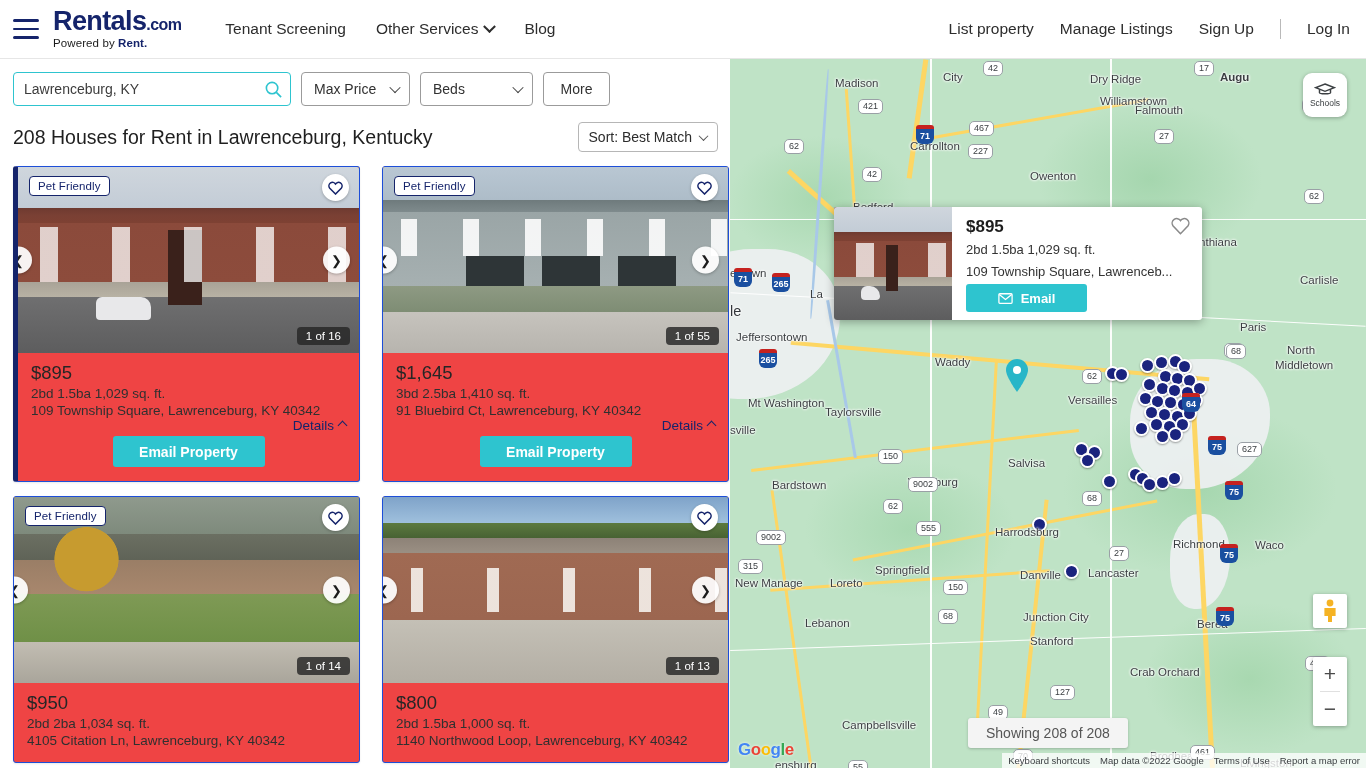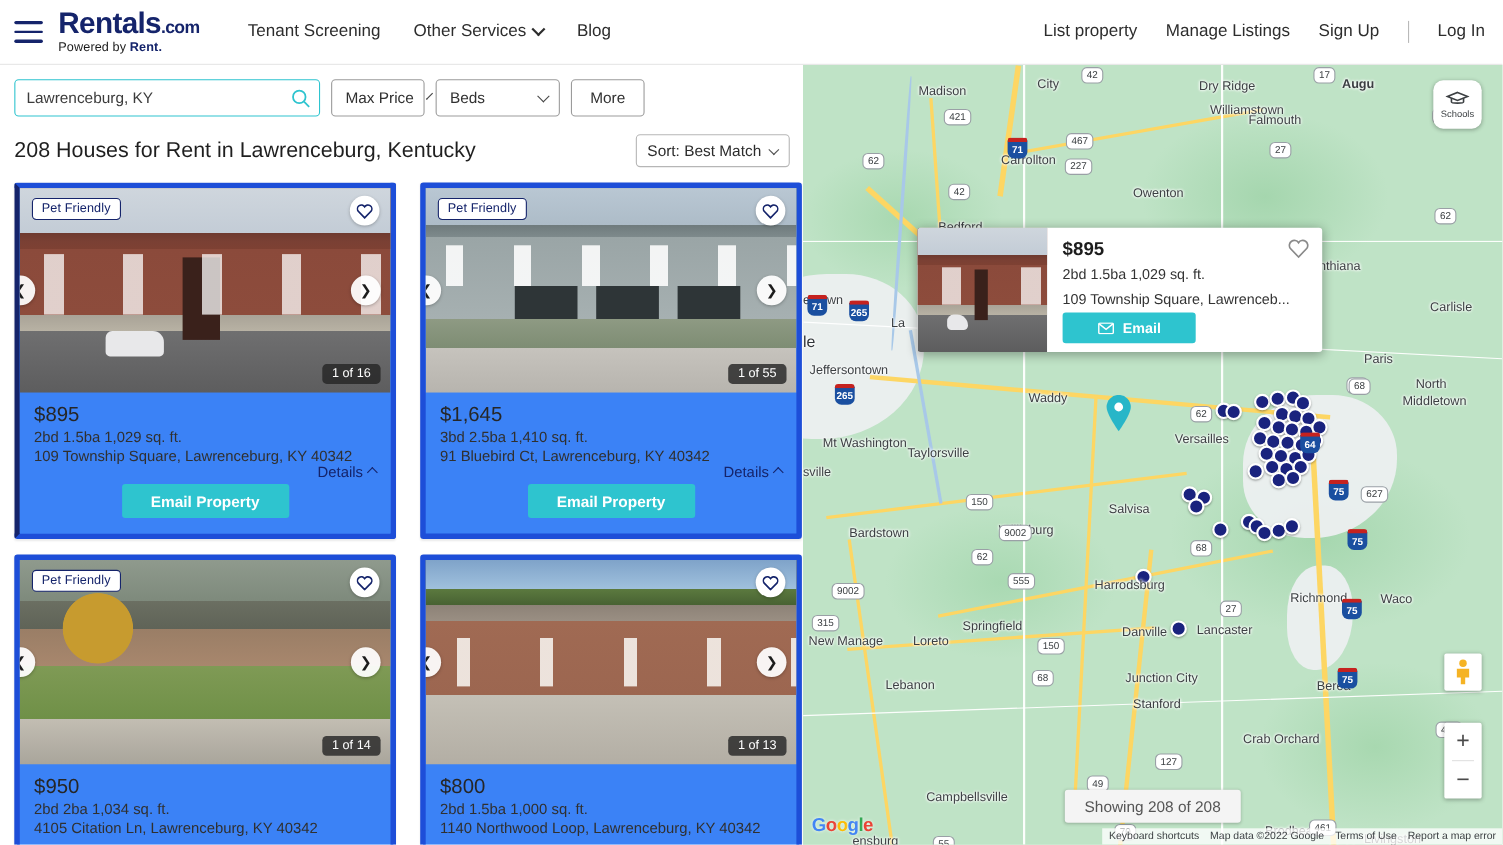--- a/index.html
+++ b/index.html
@@ -60,21 +60,21 @@
     width: 34px; height: 100%; display: flex; align-items: center; justify-content: center;
     background: transparent; border: 0; cursor: pointer;
   }
   .pill {
     height: 34px; border: 1px solid #9b9b9b; border-radius: 4px; background: #fff;
     display: flex; align-items: center; gap: 0; padding: 0 12px;
     font-size: 14px; color: #313131; cursor: pointer; white-space: nowrap;
   }
   .pill .cv { width: 8px; height: 8px; border-right: 1.8px solid #444; border-bottom: 1.8px solid #444;
     transform: rotate(45deg) translate(-1px,-1px); margin-left: 14px; }
-  .pill.maxprice { width: 85px; justify-content: space-between; padding-right: 10px; }
+  .pill.maxprice { width: 109px; justify-content: space-between; padding-right: 10px; }
   .pill.beds { width: 113px; justify-content: space-between; padding-right: 10px; }
   .pill.more { width: 67px; justify-content: center; }
 
   .results-row {
     display: flex; align-items: center; justify-content: space-between;
     padding: 16px 12px 0 13px;
   }
   .results-title { font-size: 19.5px; color: #1f1f1f; font-weight: normal; }
   .sort-pill {
     height: 30px; border: 1px solid #b6b6b6; border-radius: 4px; background: #fff;
@@ -83,21 +83,21 @@
   }
   .sort-pill .cv { width: 7px; height: 7px; border-right: 1.6px solid #555; border-bottom: 1.6px solid #555;
     transform: rotate(45deg) translate(-1px,-1px); }
 
   
   .cards {
     display: grid; grid-template-columns: 347px 347px; gap: 14px 22px;
     padding: 14px 0 0 13px;
   }
   .card {
-    background: #3b82f6; border: 5px solid #1d4ed8; border-radius: 3px;
+    background: #ef4444; border: 1px solid #1d4ed8; border-radius: 3px;
     position: relative; overflow: hidden;
     box-shadow: 0 1px 2px rgba(0,0,0,.09);
   }
   .card.featured { border-left: 5px solid #15246b; }
   .card-photo { position: relative; height: 186px; overflow: hidden; }
   .ph { position: absolute; inset: 0; }
 
   
   .ph1 { background:
       linear-gradient(to bottom, #cfd6dd 0%, #c3ccd6 22%, transparent 22%),

